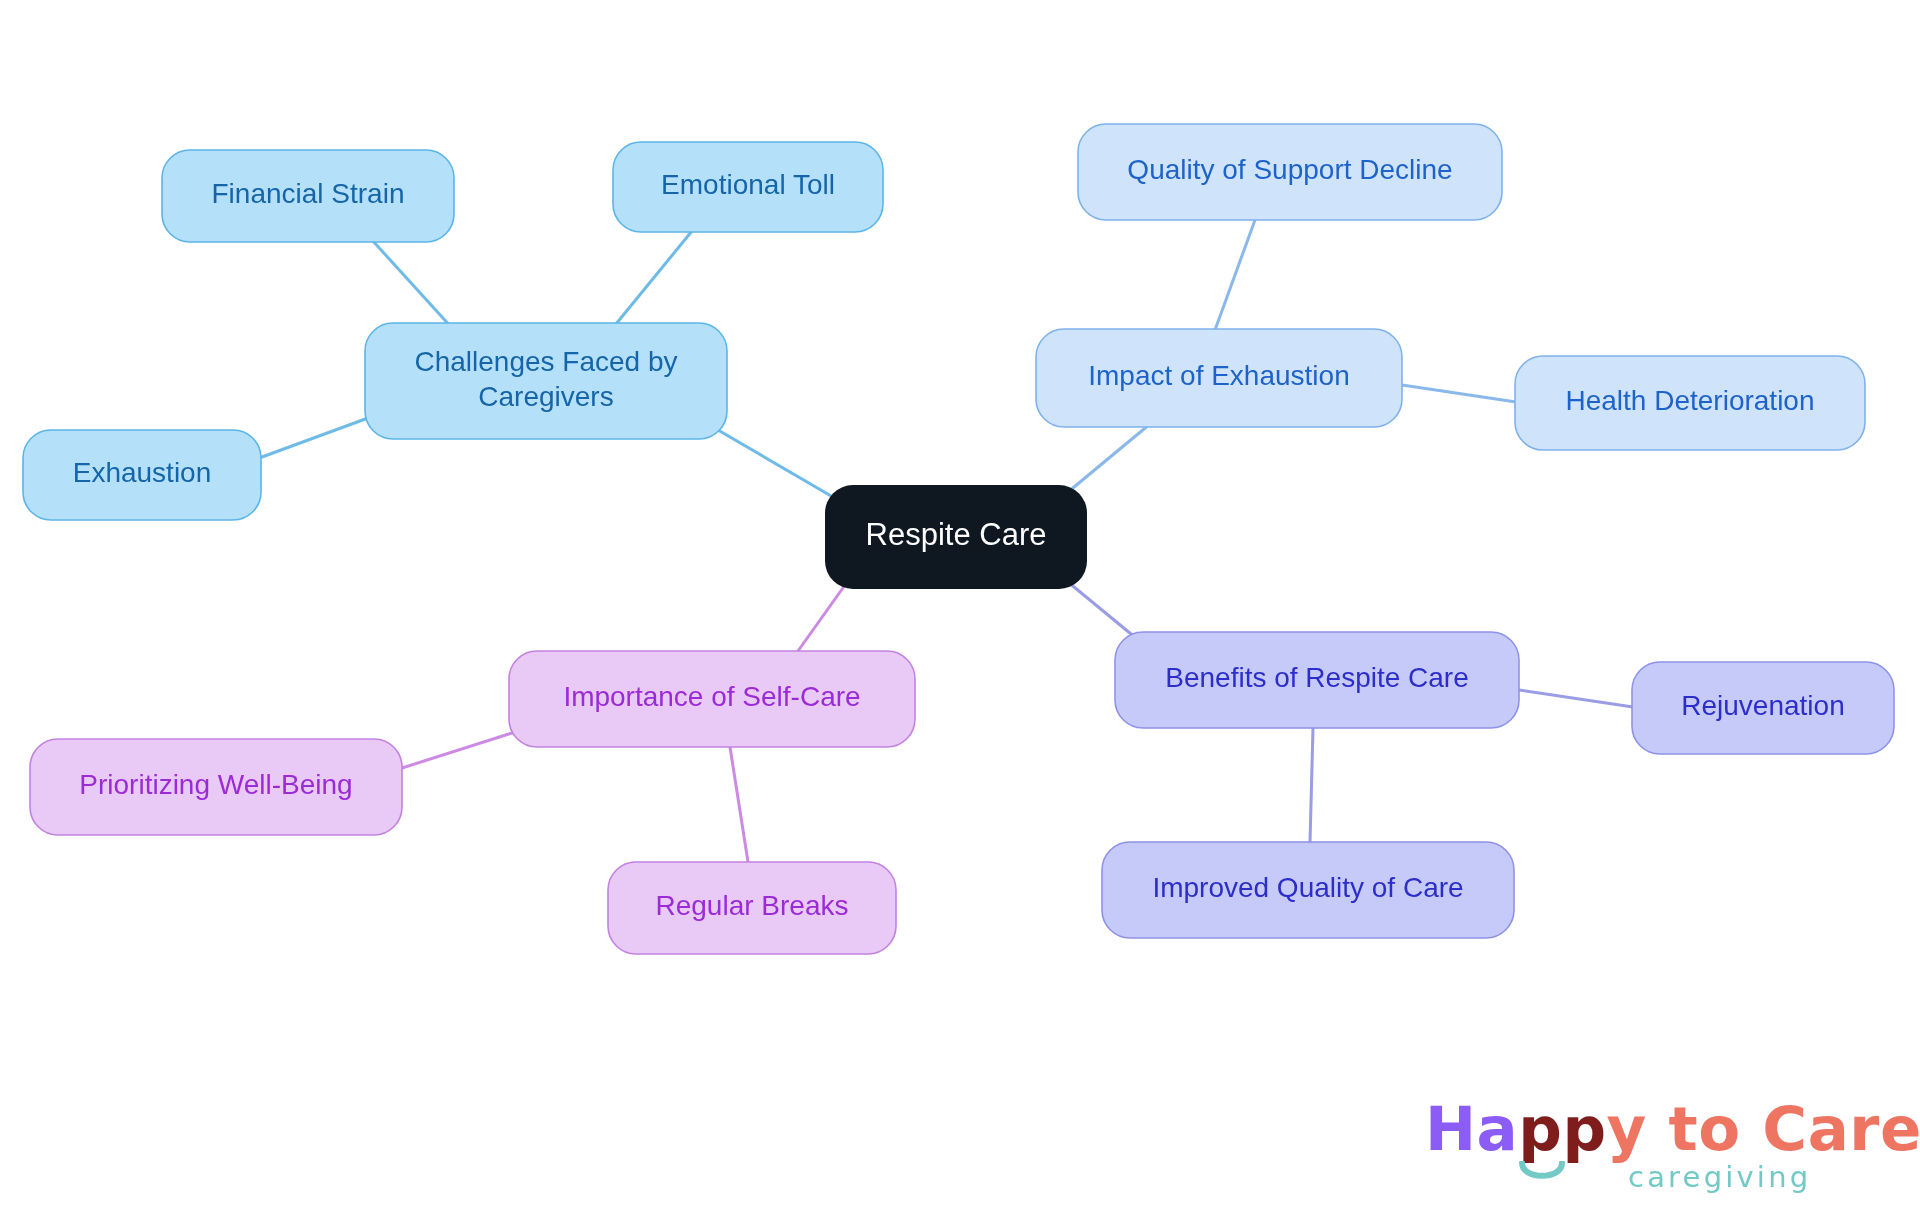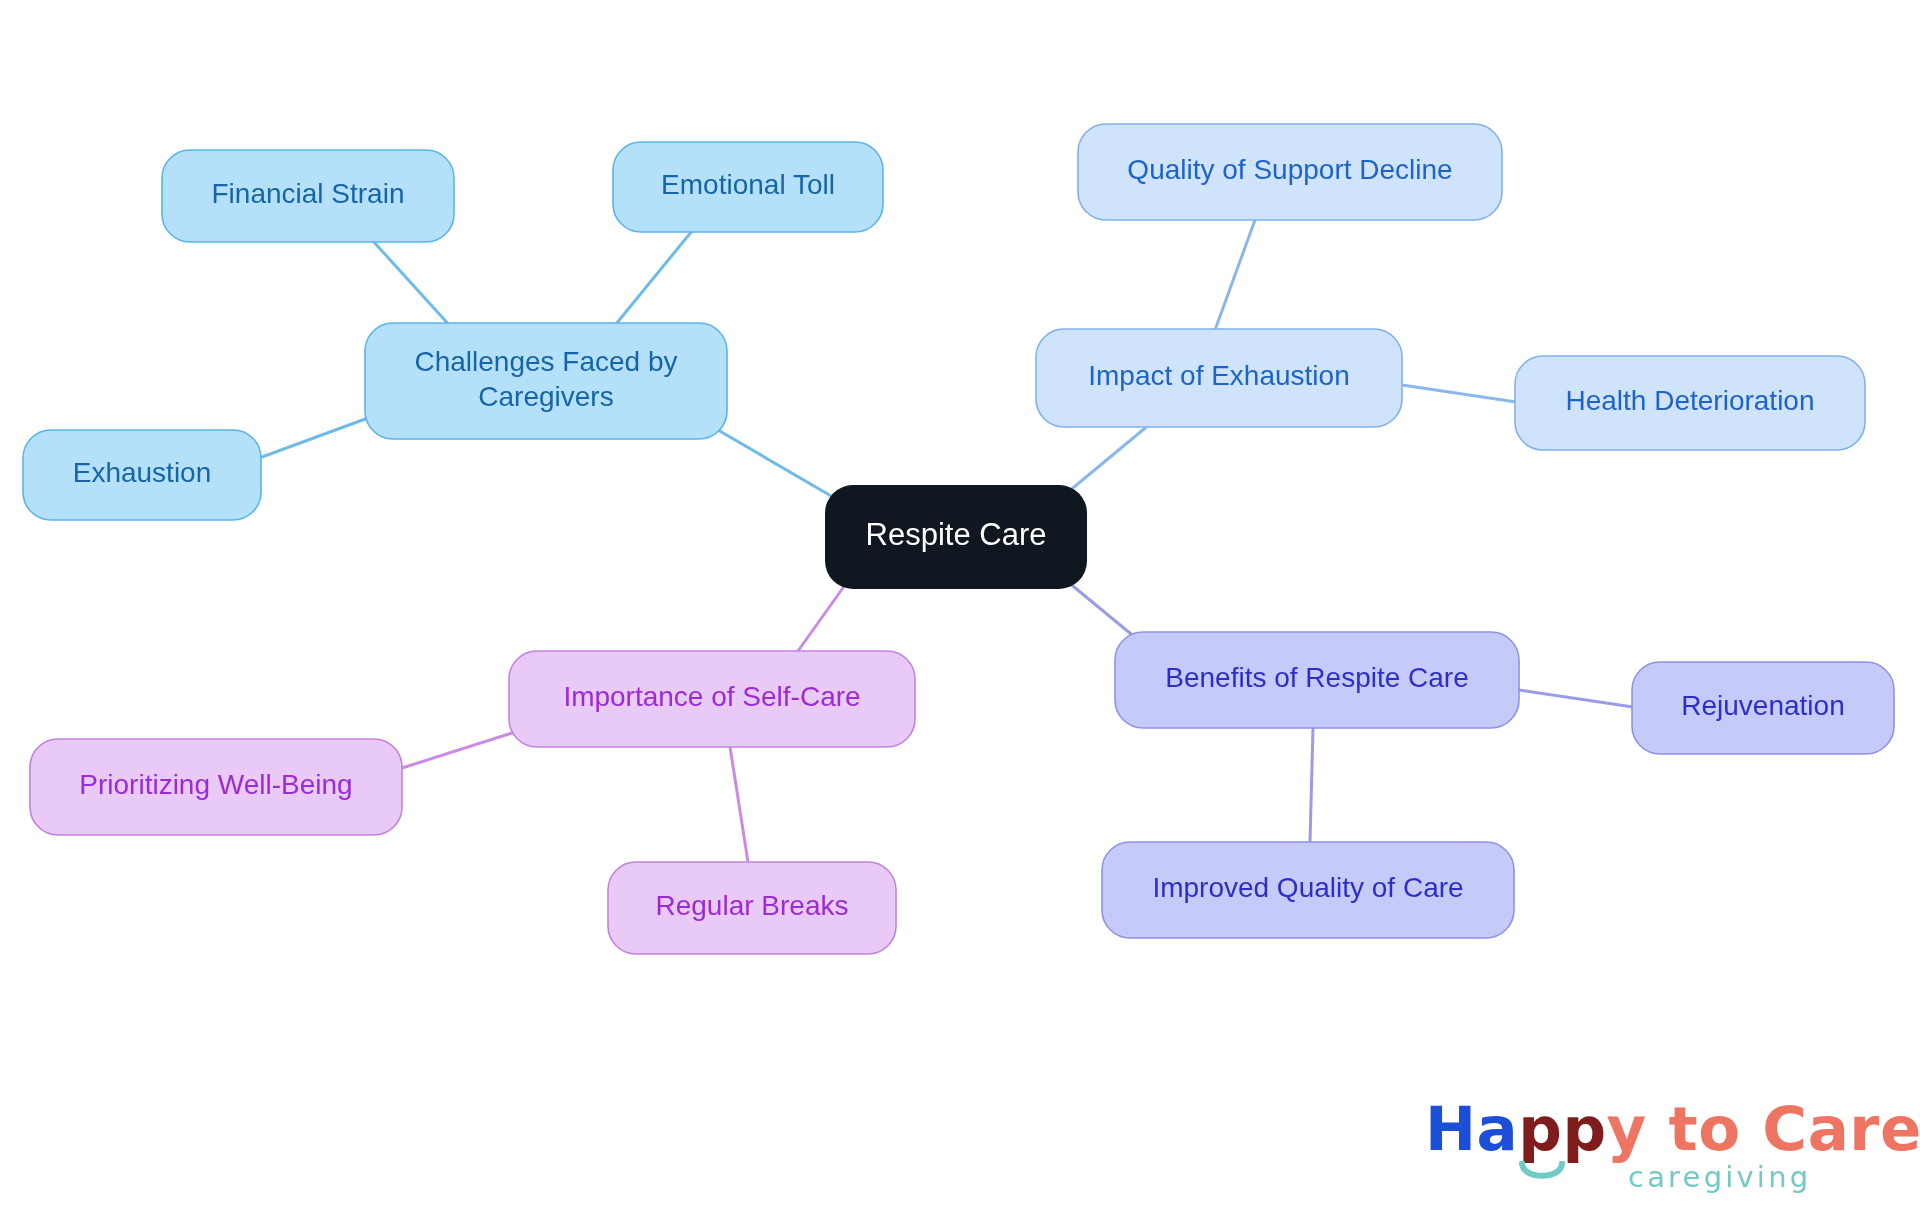--- a/index.html
+++ b/index.html
@@ -153,20 +153,20 @@
           <text x="216" y="787" fill="#9b2bd6" font-size="28" class="node-label">Prioritizing Well-Being</text>
         </g>
         <g>
           <rect x="608" y="862" width="288" height="92" rx="28" ry="28" fill="#e9c9f6" stroke="#c382e0" class="node-shape"></rect>
           <text x="752" y="908" fill="#9b2bd6" font-size="28" class="node-label">Regular Breaks</text>
         </g>
       </g>
   </svg>
 
   <div class="logo-wrap">
-    <div class="logo-main"><span style="color: #1d4ed8;">Ha</span><span style="color: #7f1d1d;">pp</span><span style="color: rgb(239, 117, 99);">y</span><span style="color: rgb(239, 117, 99);"> to Care</span></div>
+    <div class="logo-main"><span style="color: #8b5cf6;">Ha</span><span style="color: #7f1d1d;">pp</span><span style="color: rgb(239, 117, 99);">y</span><span style="color: rgb(239, 117, 99);"> to Care</span></div>
     <svg class="logo-smile" viewBox="0 0 48 26">
       <path d="M4 2 C4 19, 44 19, 44 2" fill="none" stroke-width="6" stroke-linecap="round" stroke="#73c9c6"></path>
     </svg>
     <div class="logo-sub" style="color: rgb(115, 201, 198);">caregiving</div>
   </div>
 
 </div>
 
 </body></html>

